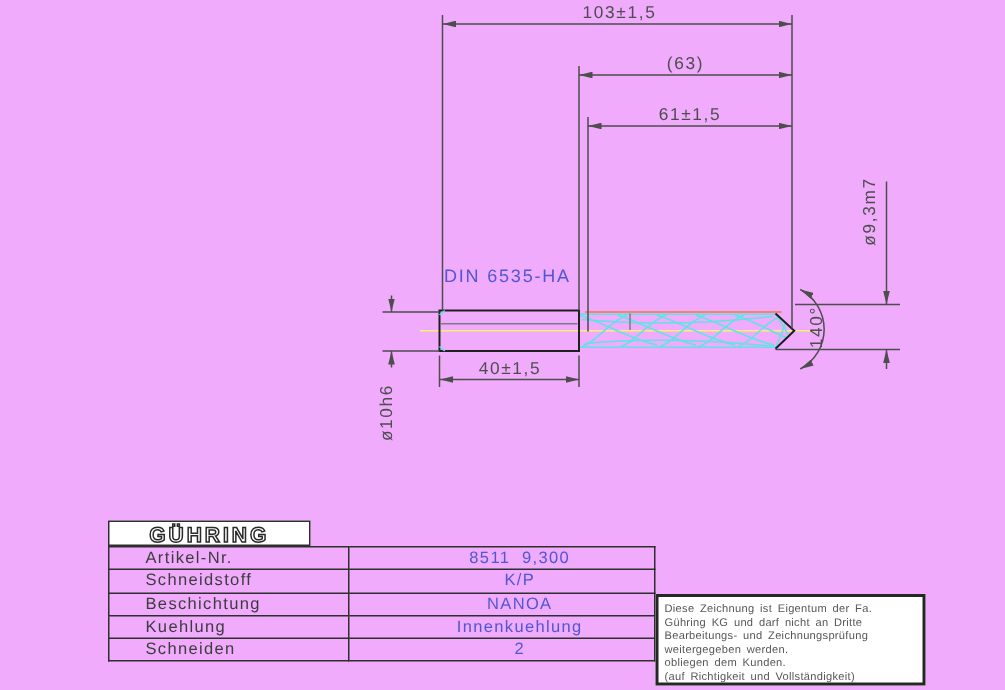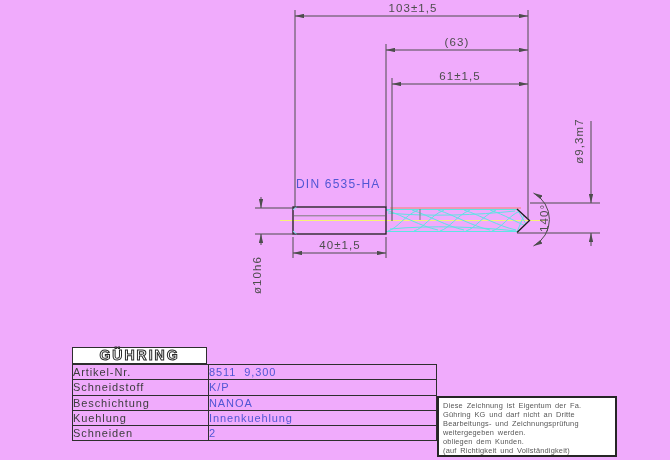--- a/index.html
+++ b/index.html
@@ -16,29 +16,29 @@
   .cl{stroke:var(--yellow);stroke-width:1.1;fill:none;}
   .gray{stroke:#7d7d7d;stroke-width:1;fill:none;}
   .dimtxt{font-family:"Liberation Sans",sans-serif;font-size:11.5px;fill:var(--line);
           letter-spacing:1.1px;}
   .bluetxt{font-family:"Liberation Sans",sans-serif;font-size:12px;fill:var(--blue);
            letter-spacing:1.2px;}
 
   
   .logo-box{position:absolute;left:72px;top:347px;width:135px;height:17px;
             border:1.4px solid #2e2e2e;box-sizing:border-box;background:#fff;
-            display:flex;align-items:flex-end;justify-content:center;}
+            display:flex;align-items:center;justify-content:center;}
   .logo{font-weight:bold;font-size:14px;letter-spacing:2px;color:#ffffff;
         -webkit-text-stroke:1px var(--logo);}
   .tb{position:absolute;left:72px;top:364px;width:365px;border-collapse:collapse;
       table-layout:fixed;}
   .tb td{border:1.4px solid #2e2e2e;height:14.3px;font-size:11px;vertical-align:middle;
-         padding:0 0 0 0;letter-spacing:0.9px;white-space:pre;overflow:hidden;}
+         padding:0 0 0 24px;letter-spacing:0.9px;white-space:pre;overflow:hidden;}
   .tb td.lbl{width:135px;color:var(--label);}
-  .tb td.val{color:var(--blue);}
+  .tb td.val{color:var(--blue);text-align:center;}
 
   
   .note{position:absolute;left:437px;top:396px;width:180px;height:61px;
         border:2px solid #262626;box-sizing:border-box;background:#fff;
         padding:3px 4px;font-size:7.4px;line-height:9.1px;color:var(--note);
         letter-spacing:0.2px;word-spacing:1.5px;}
   .note span{display:block;white-space:nowrap;}
 </style>
 </head>
 <body>

